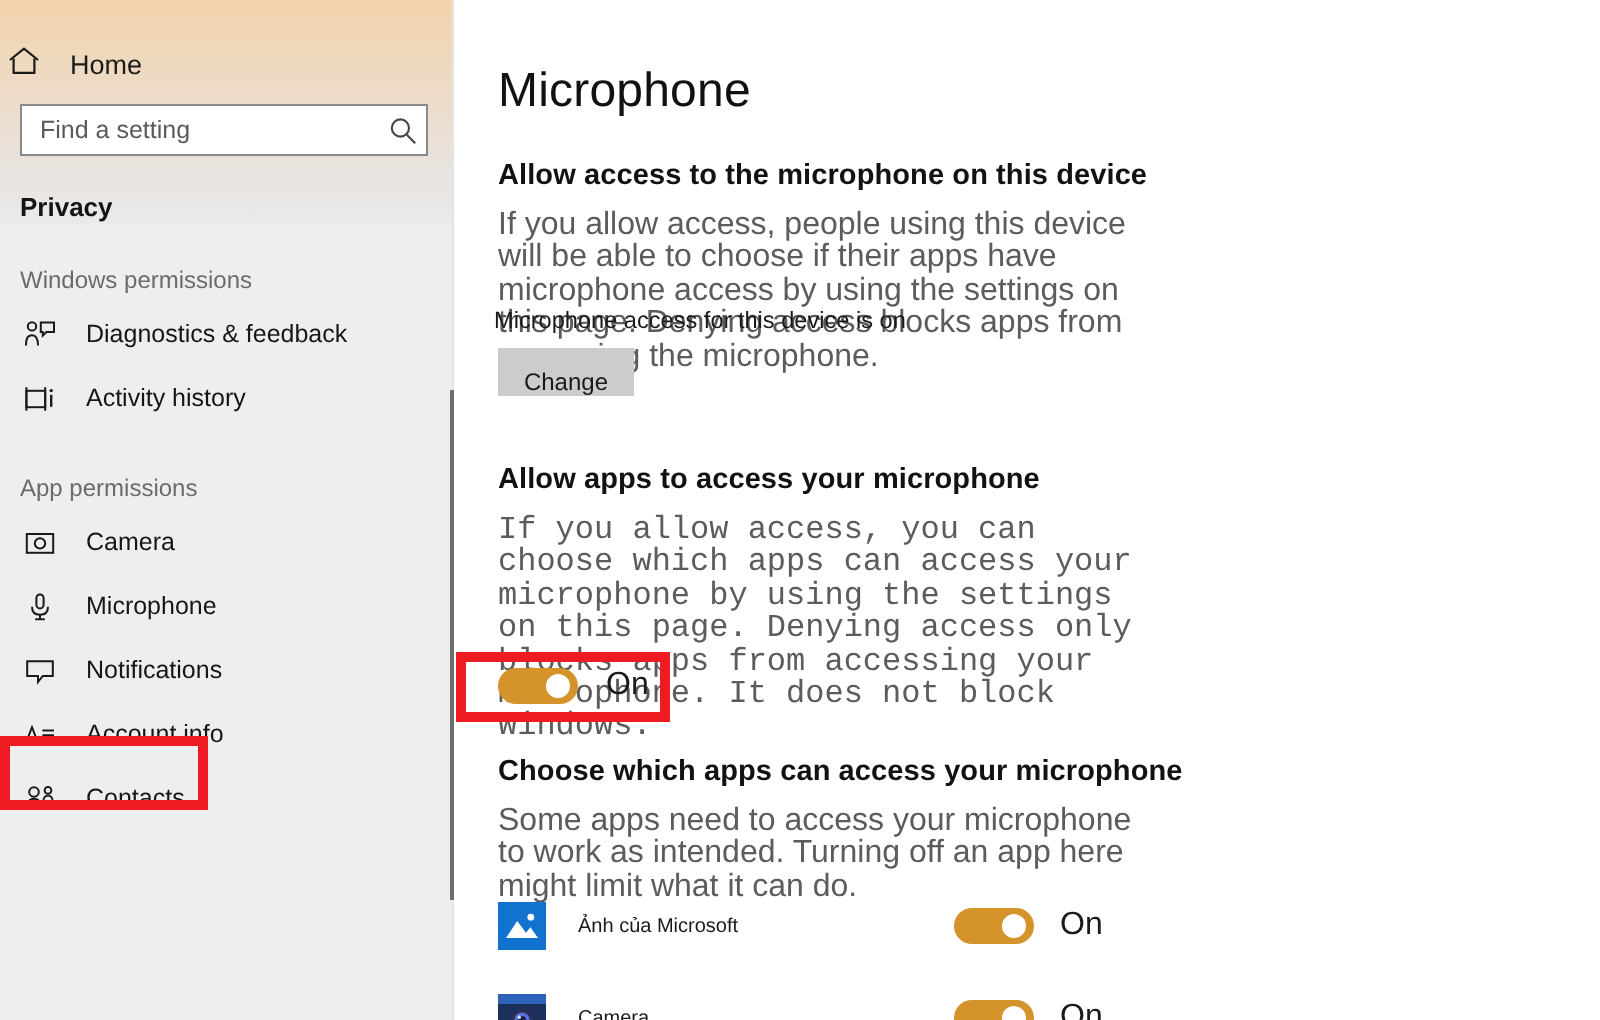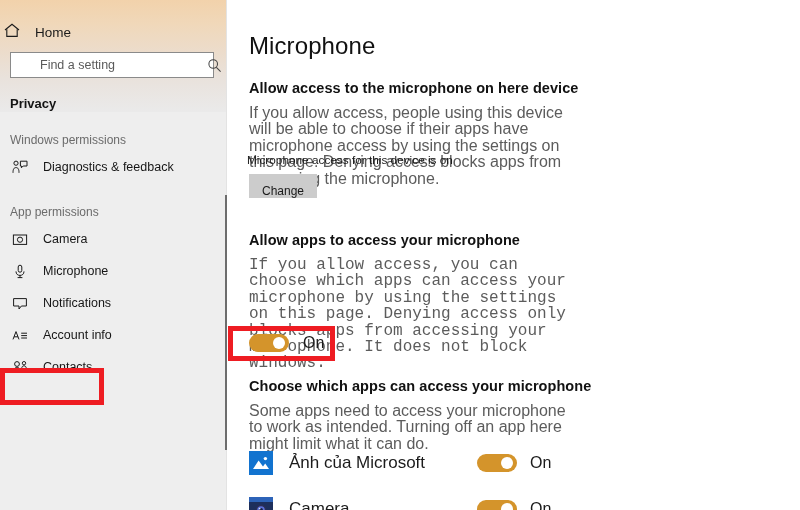--- a/index.html
+++ b/index.html
@@ -88,21 +88,20 @@
   }
 
   .search-wrap {
     margin: 12px 12px 0 10px;
     height: 26px;
     border: 1px solid #8a8a8a;
     background: #ffffff;
     display: flex;
     align-items: center;
     box-sizing: border-box;
-    padding-left: 20px;
   }
   .search-input {
     border: 0;
     outline: 0;
     background: transparent;
     flex: 1;
     height: 100%;
     padding: 0 6px 0 9px;
     font-family: "Liberation Sans", sans-serif;
     font-size: 12.5px;
@@ -270,21 +269,21 @@
     align-items: center;
   }
   .app-icon {
     width: 24px;
     height: 24px;
     flex: 0 0 24px;
     display: block;
   }
   .app-name {
     margin-left: 16px;
-    font-size: 17px;
+    font-size: 10px;
     color: #1b1b1b;
     flex: 1;
   }
   .app-toggle-wrap {
     display: flex;
     align-items: center;
     position: absolute;
     left: 228px;
   }
   .app-toggle-wrap .toggle-label { margin-left: 13px; }
@@ -339,20 +338,31 @@
         <span class="nicon">
           <svg width="16" height="15" viewBox="0 0 16 15" aria-hidden="true">
             <circle cx="4" cy="3.2" r="2.1" fill="none" stroke="#1a1a1a" stroke-width="1"></circle>
             <path d="M1 12.8 C1 9 2 7.6 4 7.6 C6 7.6 7 9 7 12.8" fill="none" stroke="#1a1a1a" stroke-width="1"></path>
             <path d="M8.4 1.2 H15 V6 H11.2 L9.4 7.8 V6 H8.4 Z" fill="none" stroke="#1a1a1a" stroke-width="1"></path>
           </svg>
         </span>
         <span class="nlabel">Diagnostics &amp; feedback</span>
       </div>
 
+      <div class="nav-item">
+        <span class="nicon">
+          <svg width="16" height="15" viewBox="0 0 16 15" aria-hidden="true">
+            <rect x="1.2" y="3.4" width="9.4" height="8.2" fill="none" stroke="#1a1a1a" stroke-width="1"></rect>
+            <path d="M1.2 1.6 V13.4 M10.6 1.6 V13.4" stroke="#1a1a1a" stroke-width="1"></path>
+            <path d="M13.6 5.4 V11.4" stroke="#1a1a1a" stroke-width="1.2"></path>
+            <circle cx="13.6" cy="3.3" r="0.85" fill="#1a1a1a"></circle>
+          </svg>
+        </span>
+        <span class="nlabel">Activity history</span>
+      </div>
 
       <div class="group-label">App permissions</div>
 
 
       <div class="nav-item">
         <span class="nicon">
           <svg width="16" height="15" viewBox="0 0 16 15" aria-hidden="true">
             <rect x="1.4" y="3" width="13.2" height="9.4" fill="none" stroke="#1a1a1a" stroke-width="1"></rect>
             <circle cx="8" cy="7.7" r="2.6" fill="none" stroke="#1a1a1a" stroke-width="1"></circle>
           </svg>
@@ -406,21 +416,21 @@
   </div>
 
   <div class="sidebar-divider"></div>
   <div class="sidebar-scrollbar"></div>
 
   <div class="main">
 
     <div class="page-title">Microphone</div>
 
     <div class="section1">
-      <div class="sec-head">Allow access to the microphone on here device</div>
+      <div class="sec-head">Allow access to the microphone on this device</div>
       <div class="sec-body">If you allow access, people using this device will be able to choose if their apps have microphone access by using the settings on this page. Denying access blocks apps from accessing the microphone.</div>
     </div>
 
     <div class="status-wrap">
       <div class="status-line">Microphone access for this device is on</div>
     </div>
 
     <button class="change-btn">Change</button>
 
     <div class="section2">

